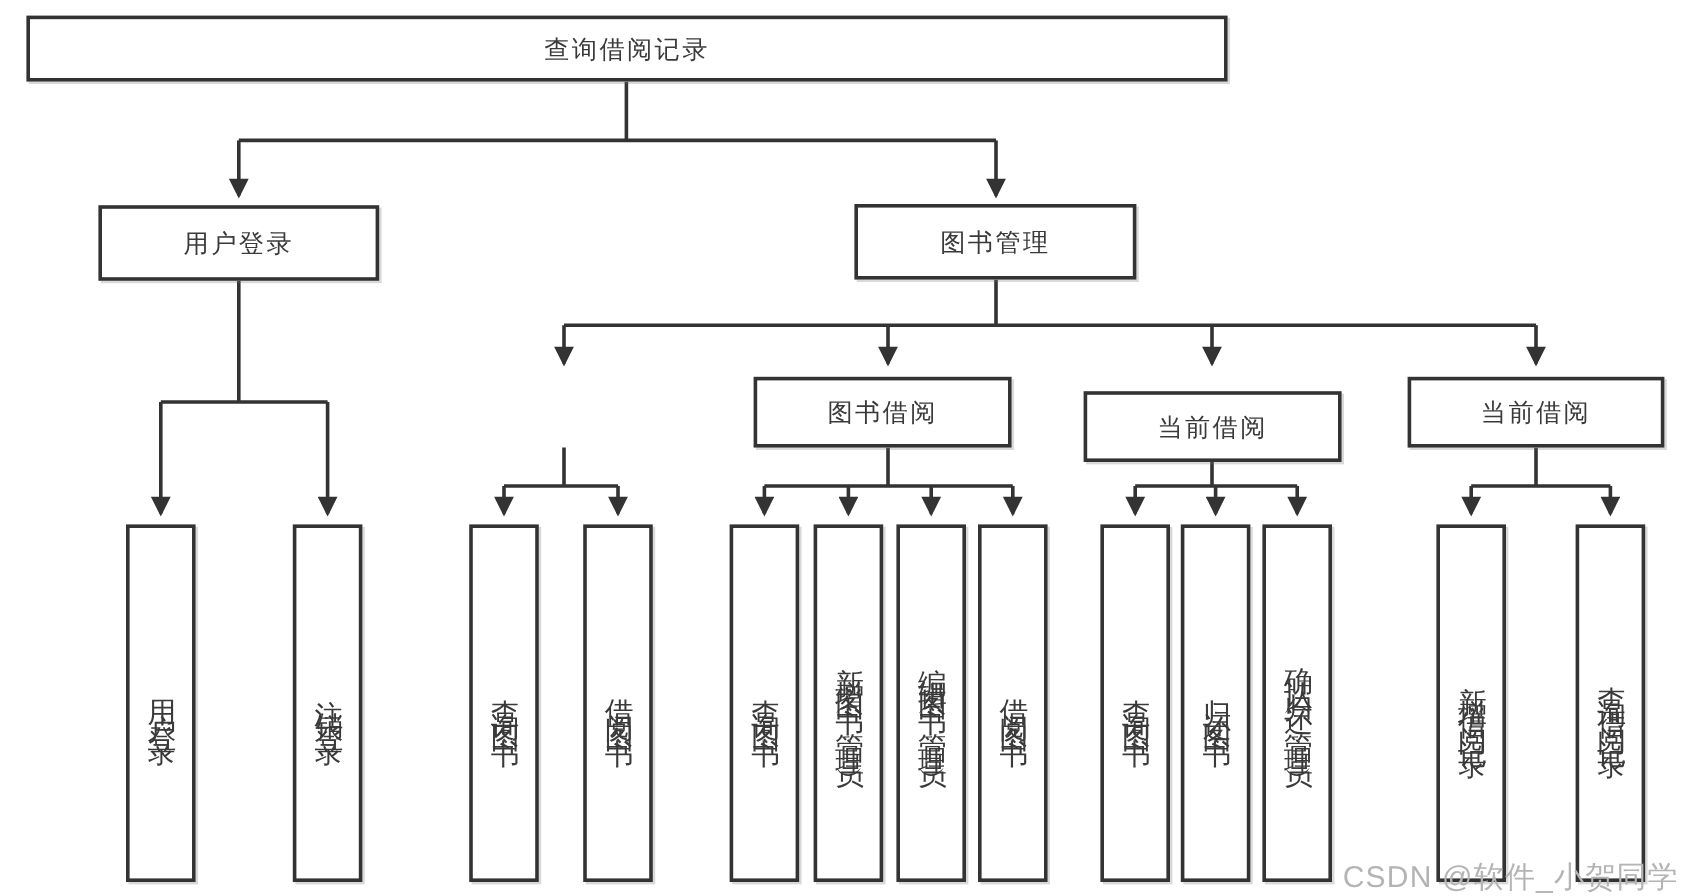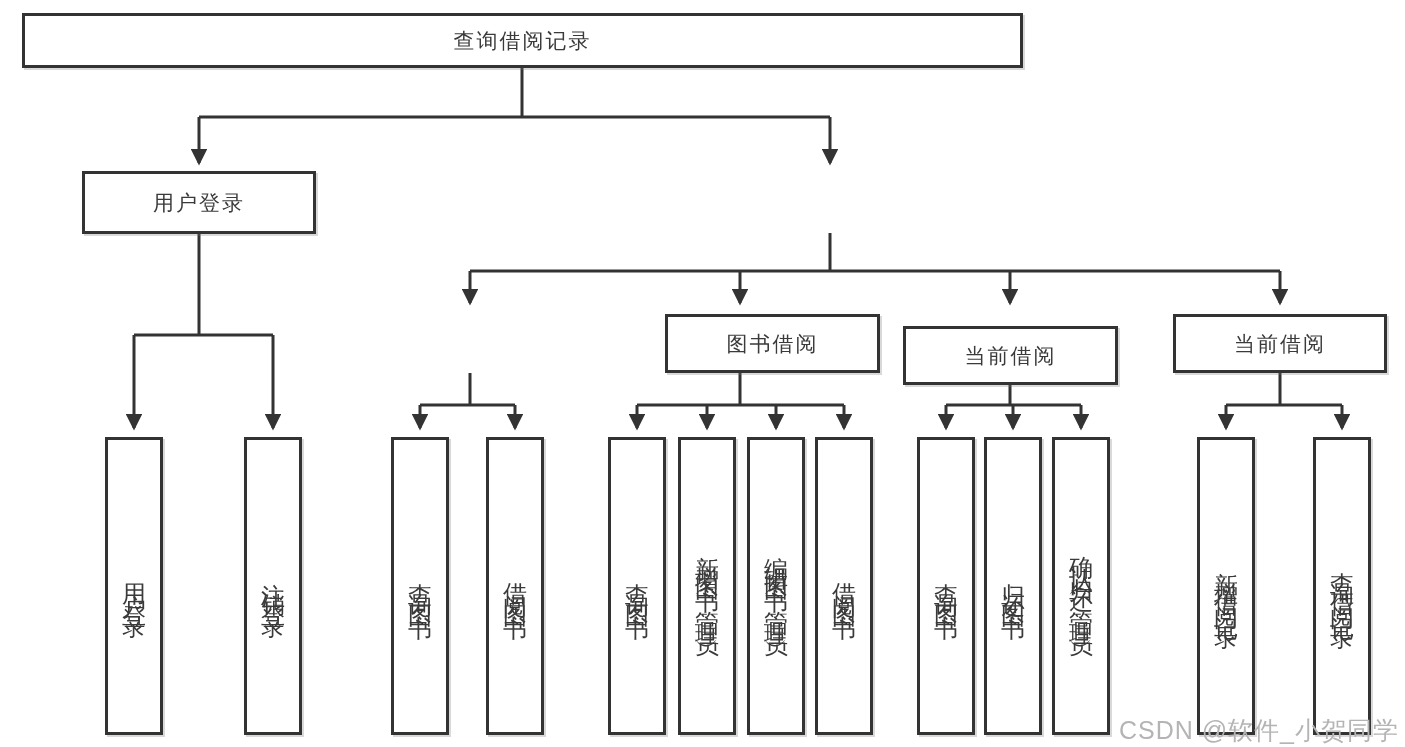--- a/index.html
+++ b/index.html
@@ -94,22 +94,25 @@
     <line x1="1342" y1="405" x2="1342" y2="428" marker-end="url(#arw)"></line>
   </svg>
 
   <div class="box" style="left:22px;top:13px;width:1001px;height:55px">
     <span class="hlabel">查询借阅记录</span>
   </div>
 
   <div class="box" style="left:82px;top:171px;width:234px;height:63px">
     <span class="hlabel">用户登录</span>
   </div>
+  <div class="box" style="left:712px;top:170px;width:235px;height:63px">
+    <span class="hlabel">图书管理</span>
+  </div>
 
-  <div class="box" style="left:665px;top:314px;width:215px;height:59px">
+  <div class="box" style="left:628px;top:314px;width:215px;height:59px">
     <span class="hlabel">图书借阅</span>
   </div>
   <div class="box" style="left:903px;top:326px;width:215px;height:59px">
     <span class="hlabel">当前借阅</span>
   </div>
   <div class="box" style="left:1173px;top:314px;width:214px;height:59px">
     <span class="hlabel">当前借阅</span>
   </div>
 
   <div class="box" style="left:105px;top:437px;width:58px;height:298px">

